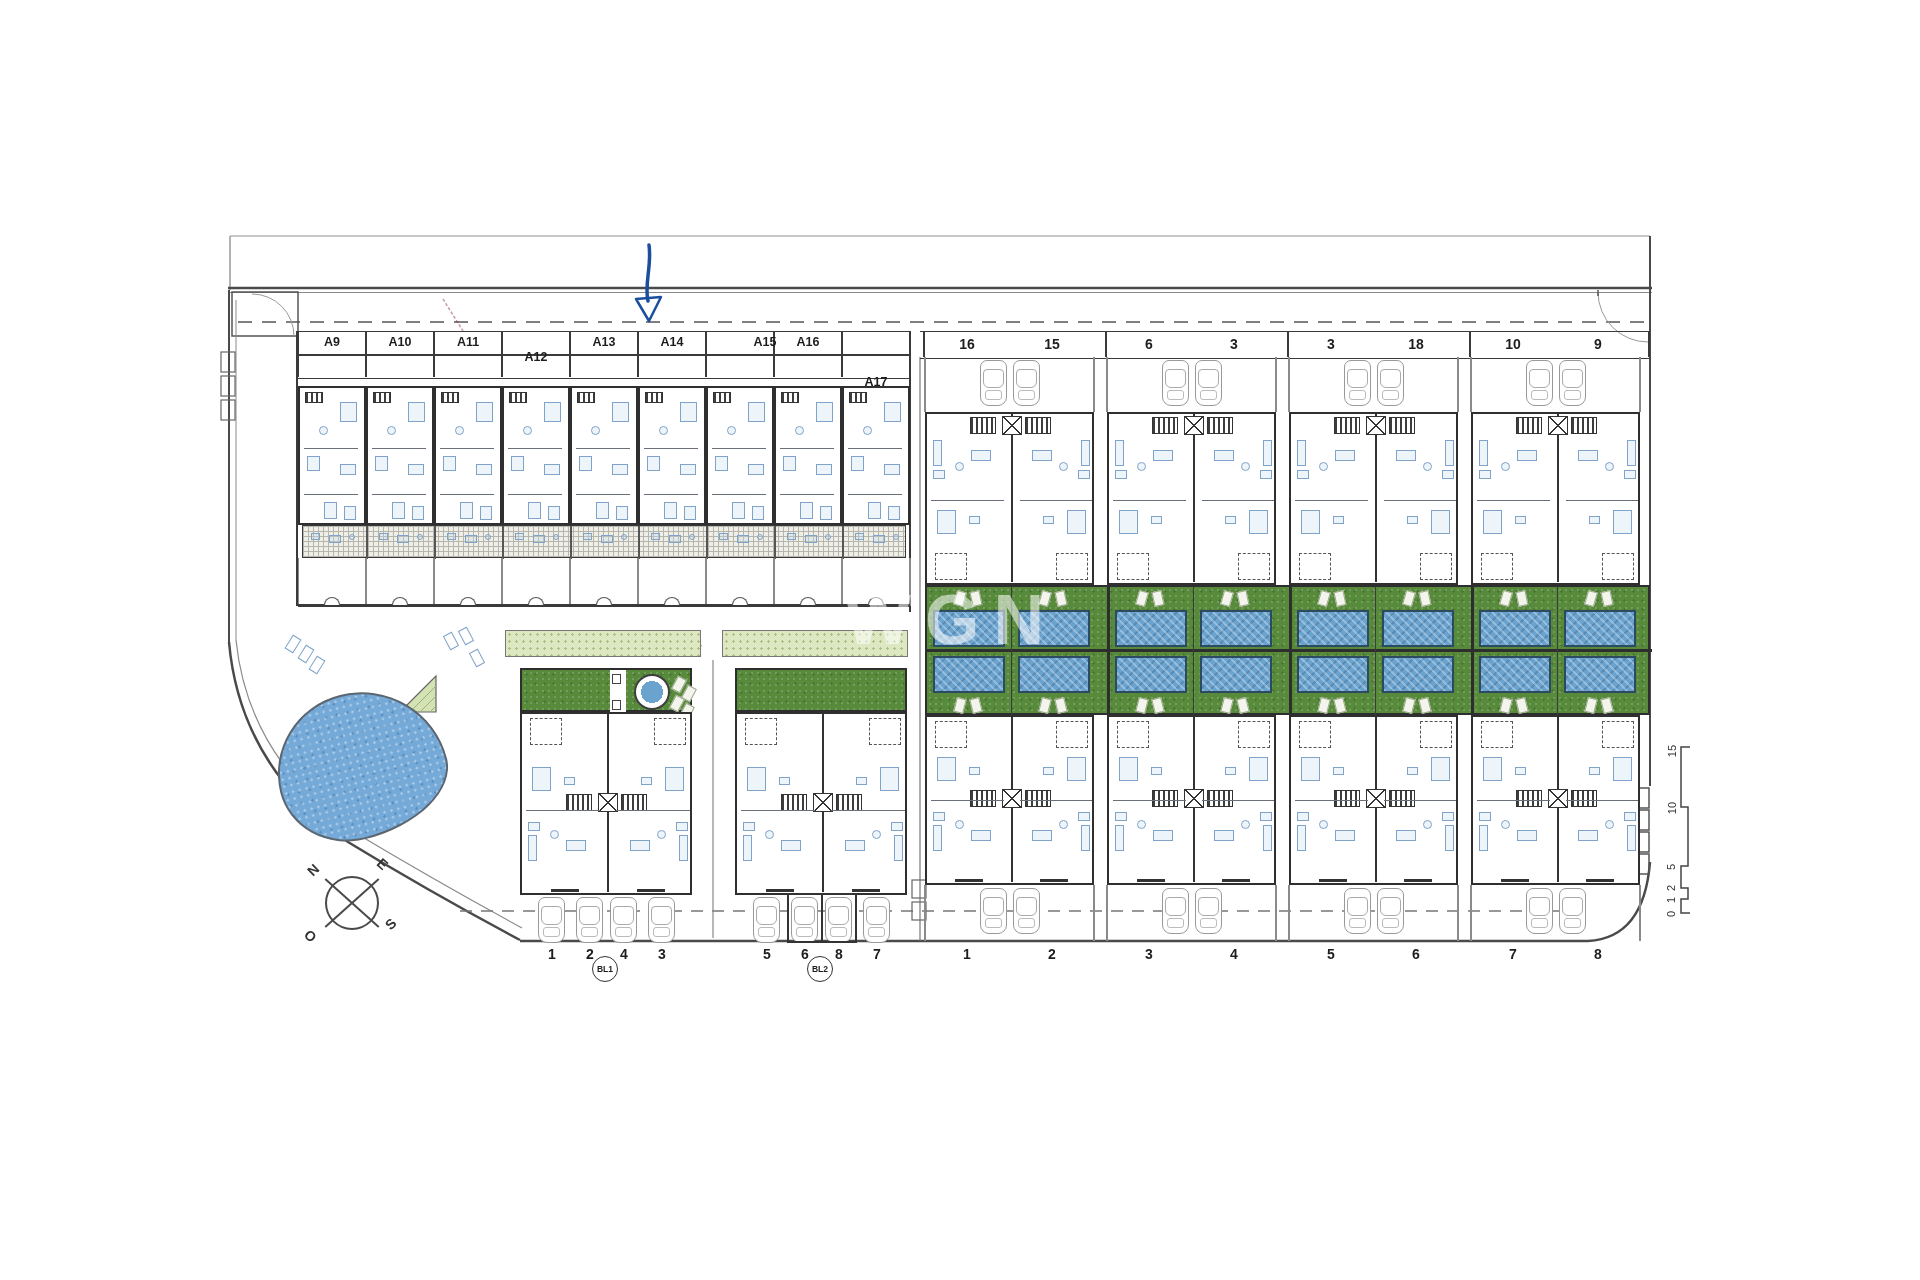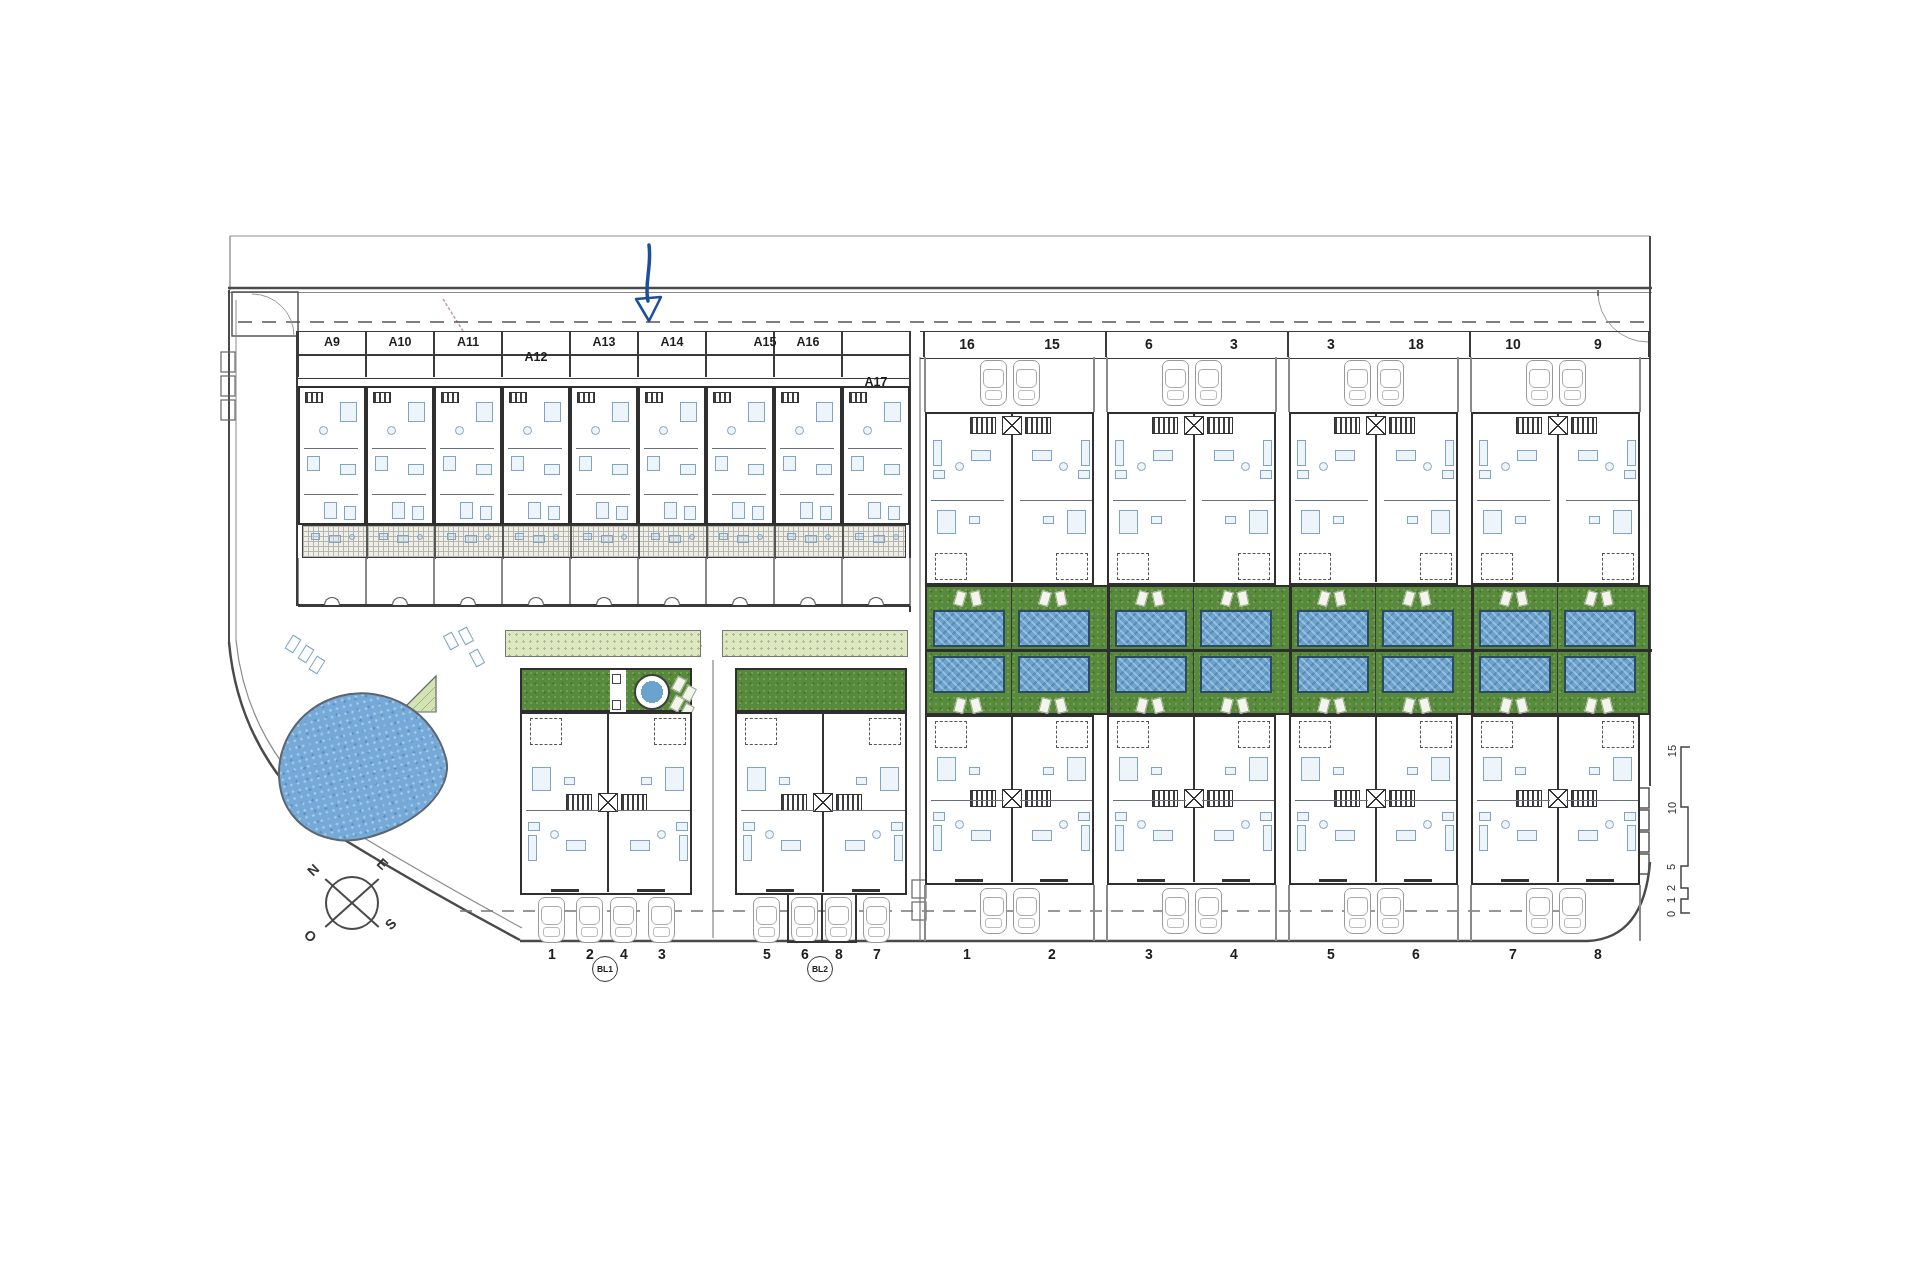--- a/index.html
+++ b/index.html
@@ -159,20 +159,21 @@
         <line x1="893" y1="643" x2="881.5016397255139" y2="647.1990451090101" stroke="#6e9a3b" stroke-width="2.5" stroke-linecap="round"></line>
         <line x1="893" y1="643" x2="880.5806256413671" y2="640.340318140048" stroke="#6e9a3b" stroke-width="2.5" stroke-linecap="round"></line>
         <line x1="893" y1="643" x2="886.9347126203188" y2="635.039596733048" stroke="#6e9a3b" stroke-width="2.5" stroke-linecap="round"></line>
         <line x1="893" y1="643" x2="896.8417626865975" y2="634.4019715978695" stroke="#6e9a3b" stroke-width="2.5" stroke-linecap="round"></line>
         <line x1="893" y1="643" x2="904.4983602744861" y2="638.8009548909899" stroke="#6e9a3b" stroke-width="2.5" stroke-linecap="round"></line>
       </g>
   </svg>
 
   <div class="pond"></div>
 
+  <div class="wm" style="left:845px;top:580px;">WGN</div>
 
   <div class="compass-circle" style="left:325px;top:876px;"></div>
   <div class="compass-line" style="left:316px;top:902px;transform:rotate(42deg);"></div>
   <div class="compass-line" style="left:316px;top:902px;transform:rotate(-42deg);"></div>
   <span class="compass-letter" style="left:308px;top:862px;transform:rotate(-44deg);">N</span>
   <span class="compass-letter" style="left:378px;top:856px;transform:rotate(42deg);">E</span>
   <span class="compass-letter" style="left:386px;top:916px;transform:rotate(-44deg);">S</span>
   <span class="compass-letter" style="left:305px;top:928px;transform:rotate(42deg);">O</span>
 
   <span class="scale-lbl" style="left:1666px;top:745px;">15</span>

